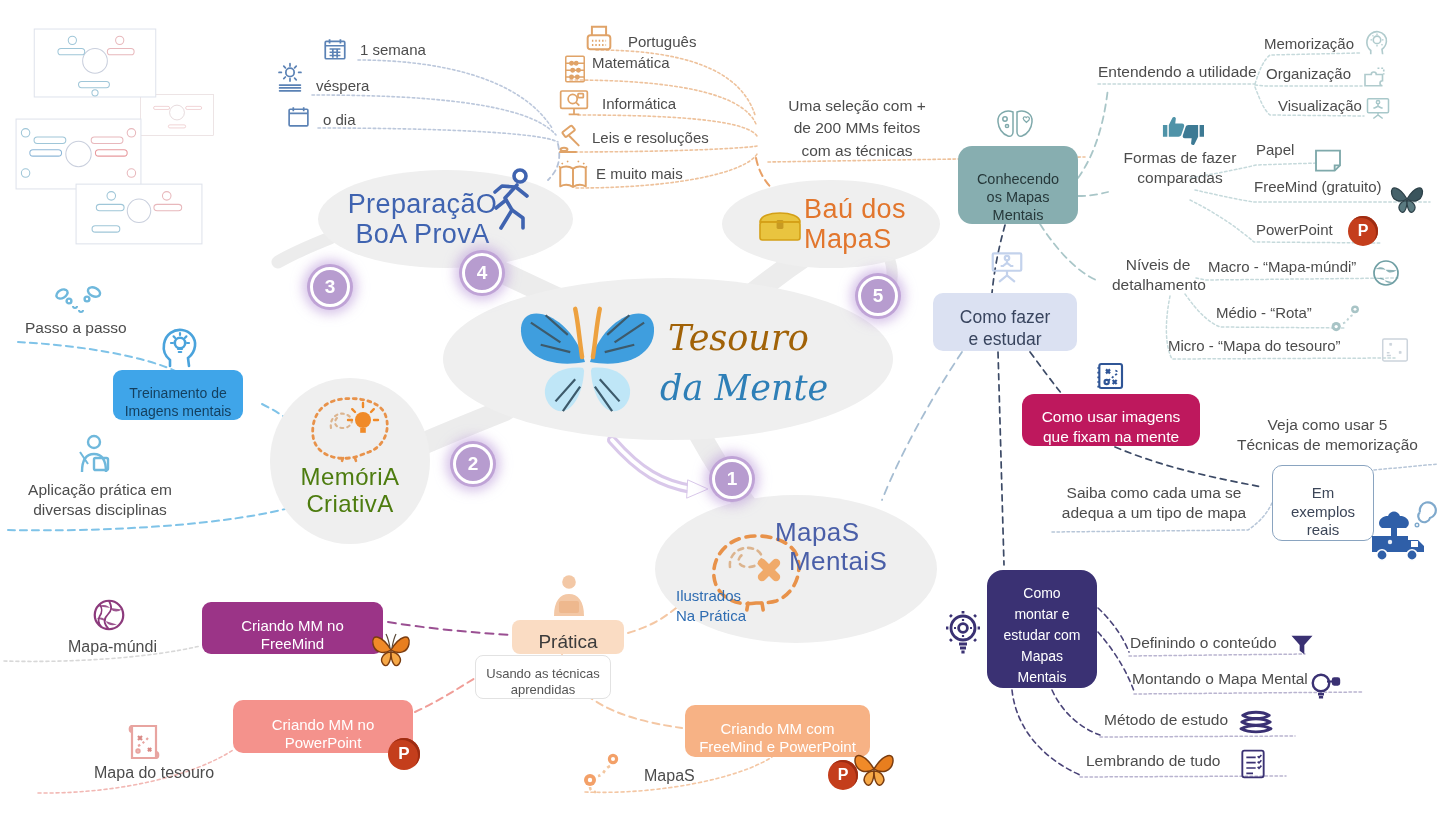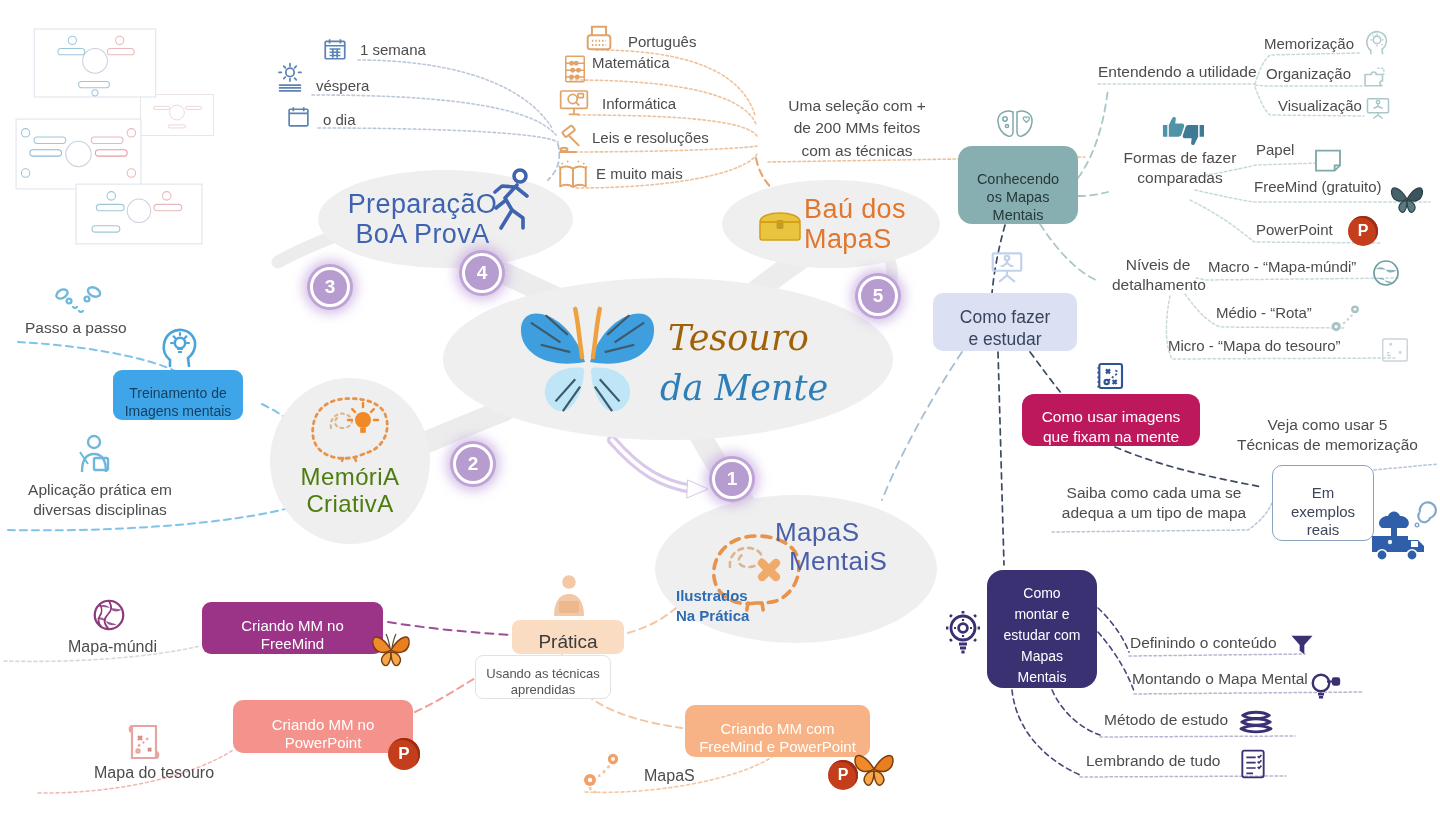--- a/index.html
+++ b/index.html
@@ -362,21 +362,21 @@
     <path d="M24,44 l-1,6 M31,44 l1,6" stroke="#e8924a" stroke-width="1.8" stroke-dasharray="3.5 3"></path>
     <g stroke="#f0aa6a" stroke-width="4.2">
           <path d="M31,24 l7,7 M38,24 l-7,7"></path>
         </g>
   </svg>
 </div>
 <div class="btitle abs" style="left:775px;top:518px;color:#4a5fa8;font-size:26px;text-align:left;z-index:3">
   <div>MapaS</div>
   <div style="margin-left:14px">MentaiS</div>
 </div>
-<div class="lbl" style="left:676px;top:586px;font-weight:bold;color:#2e6cb2;z-index:3">
+<div class="lbl" style="left:676px;top:586px;font-weight:normal;color:#2e6cb2;z-index:3">
   <div>Ilustrados</div>
       <div>Na Prática</div>
 </div>
 
 <div class="ic" style="left:548px;top:574px">
   <svg width="42" height="44" viewBox="0 0 21 22" fill="#f3c8a6">
         <circle cx="10.5" cy="4" r="3.4"></circle>
         <path d="M3,21 C3,13.5 6,10 10.5,10 C15,10 18,13.5 18,21 Z"></path>
         <rect x="5.5" y="13.5" width="10" height="6" rx="1" fill="#eeb88e"></rect>
       </svg>

